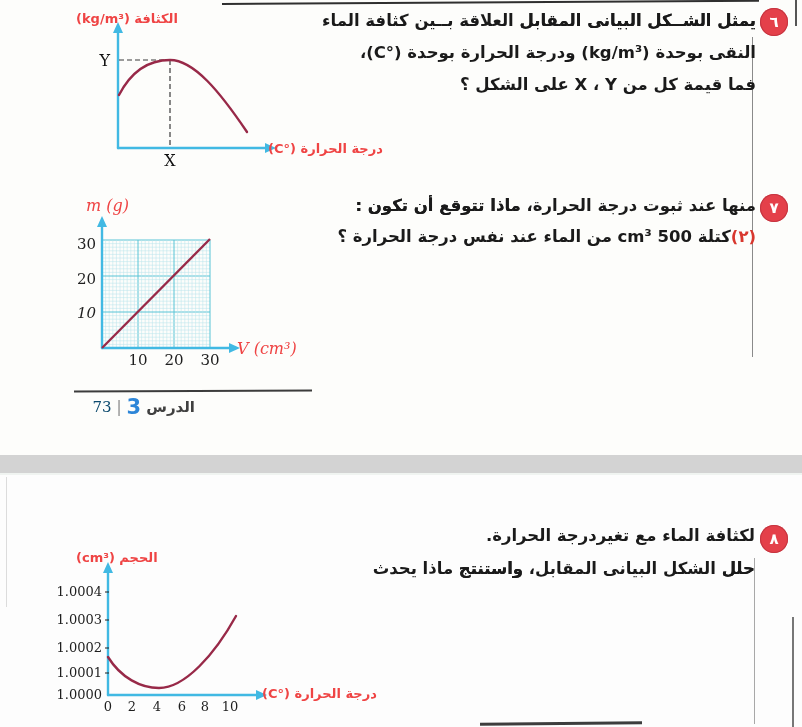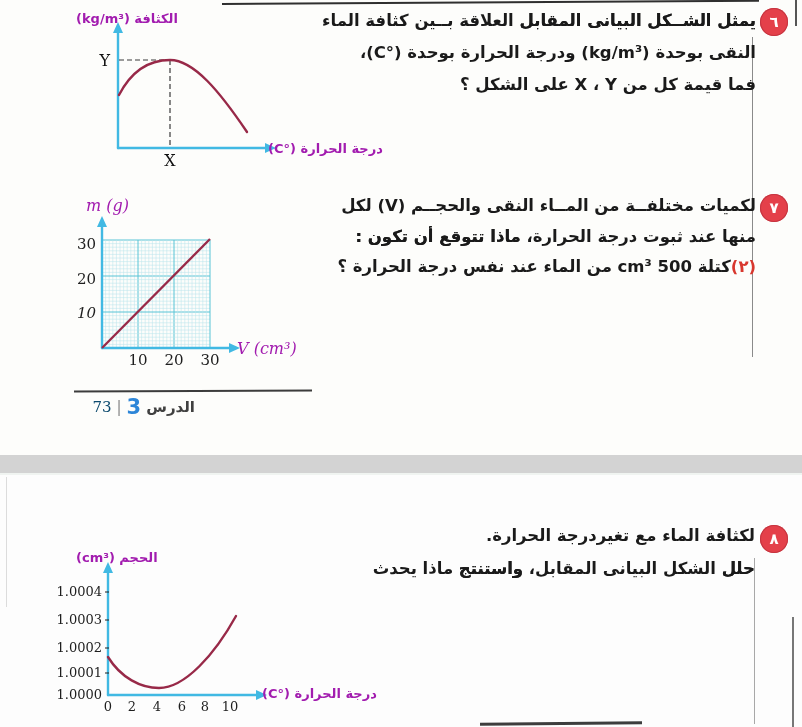--- a/index.html
+++ b/index.html
@@ -19,21 +19,21 @@
          color:#fff;display:flex;align-items:center;justify-content:center;
          font-size:15px;font-weight:700;box-shadow:0 0 0 1px #c53540 inset;}
   
   .tick{font-family:"DejaVu Serif",serif;font-size:15px;fill:#1e1e1e;}
   .tick-sm{font-family:"DejaVu Serif",serif;font-size:13px;fill:#1e1e1e;}
   .mark{font-family:"DejaVu Serif",serif;font-size:16px;fill:#111;}
   .axis{fill:none;stroke-width:2.4;stroke-linecap:round;}
   .curve{fill:none;stroke-width:2.4;stroke-linecap:round;}
   .dash{fill:none;stroke:#3a3a3a;stroke-width:1.2;stroke-dasharray:5 3;}
   
-  .glabel{position:absolute;direction:rtl;white-space:nowrap;font-size:13px;color:#a21caf;
+  .glabel{position:absolute;direction:rtl;white-space:nowrap;font-size:13px;color:#ef4444;
           font-weight:700;font-family:"DejaVu Sans",sans-serif;}
   .glabel-ltr{direction:ltr;font-family:"DejaVu Serif",serif;font-style:italic;
               font-weight:400;font-size:16px;}
   
   .footer{position:absolute;direction:rtl;display:flex;align-items:center;gap:5px;
           font-family:"DejaVu Sans",sans-serif;}
   .footer .lbl{color:#404040;font-weight:700;font-size:15px;}
   .footer .num{color:#2d86d8;font-weight:700;font-size:21px;line-height:1;}
   .footer .sep{color:#8a8a8a;font-size:15px;}
   .footer .pg{color:#0c4a6e;font-size:15px;font-family:"DejaVu Serif",serif;}
@@ -76,21 +76,20 @@
     <text class="mark" x="52" y="64" text-anchor="end">Y</text>
     <text class="mark" x="112" y="164" text-anchor="middle">X</text>
   </svg>
   <div class="glabel" style="left:76px;top:11px;">الكثافة (kg/m³)</div>
   <div class="glabel" style="left:268px;top:141px;">درجة الحرارة (°C)</div>
 
   <div class="badge" style="left:760px;top:194px;">
     <span>٧</span>
   </div>
   <div class="qtext" style="left:390px;top:191px;width:366px;line-height:30.5px;">
-    <div class="line">لكميات مختلفــة من المــاء النقى والحجــم (V) لكل</div>
     <div class="line"><span>منها عند ثبوت درجة الحرارة، </span><span class="seg-b">ماذا تتوقع أن تكون :</span></div>
     <div class="line"><span class="seg-r">(٢)</span><span>كتلة 500 cm³ من الماء عند نفس درجة الحرارة ؟</span></div>
   </div>
 
   <svg class="abs" style="left:60px;top:192px;" width="330" height="186" viewBox="0 0 330 186">
     <g id="grid-lines">
         <line x1="42" y1="48" x2="42" y2="156" stroke="#58c4d6" stroke-width="1"></line>
         <line x1="42" y1="48" x2="150" y2="48" stroke="#58c4d6" stroke-width="1"></line>
         <line x1="45.6" y1="48" x2="45.6" y2="156" stroke="#bce6ed" stroke-width="0.55"></line>
         <line x1="42" y1="51.6" x2="150" y2="51.6" stroke="#bce6ed" stroke-width="0.55"></line>

